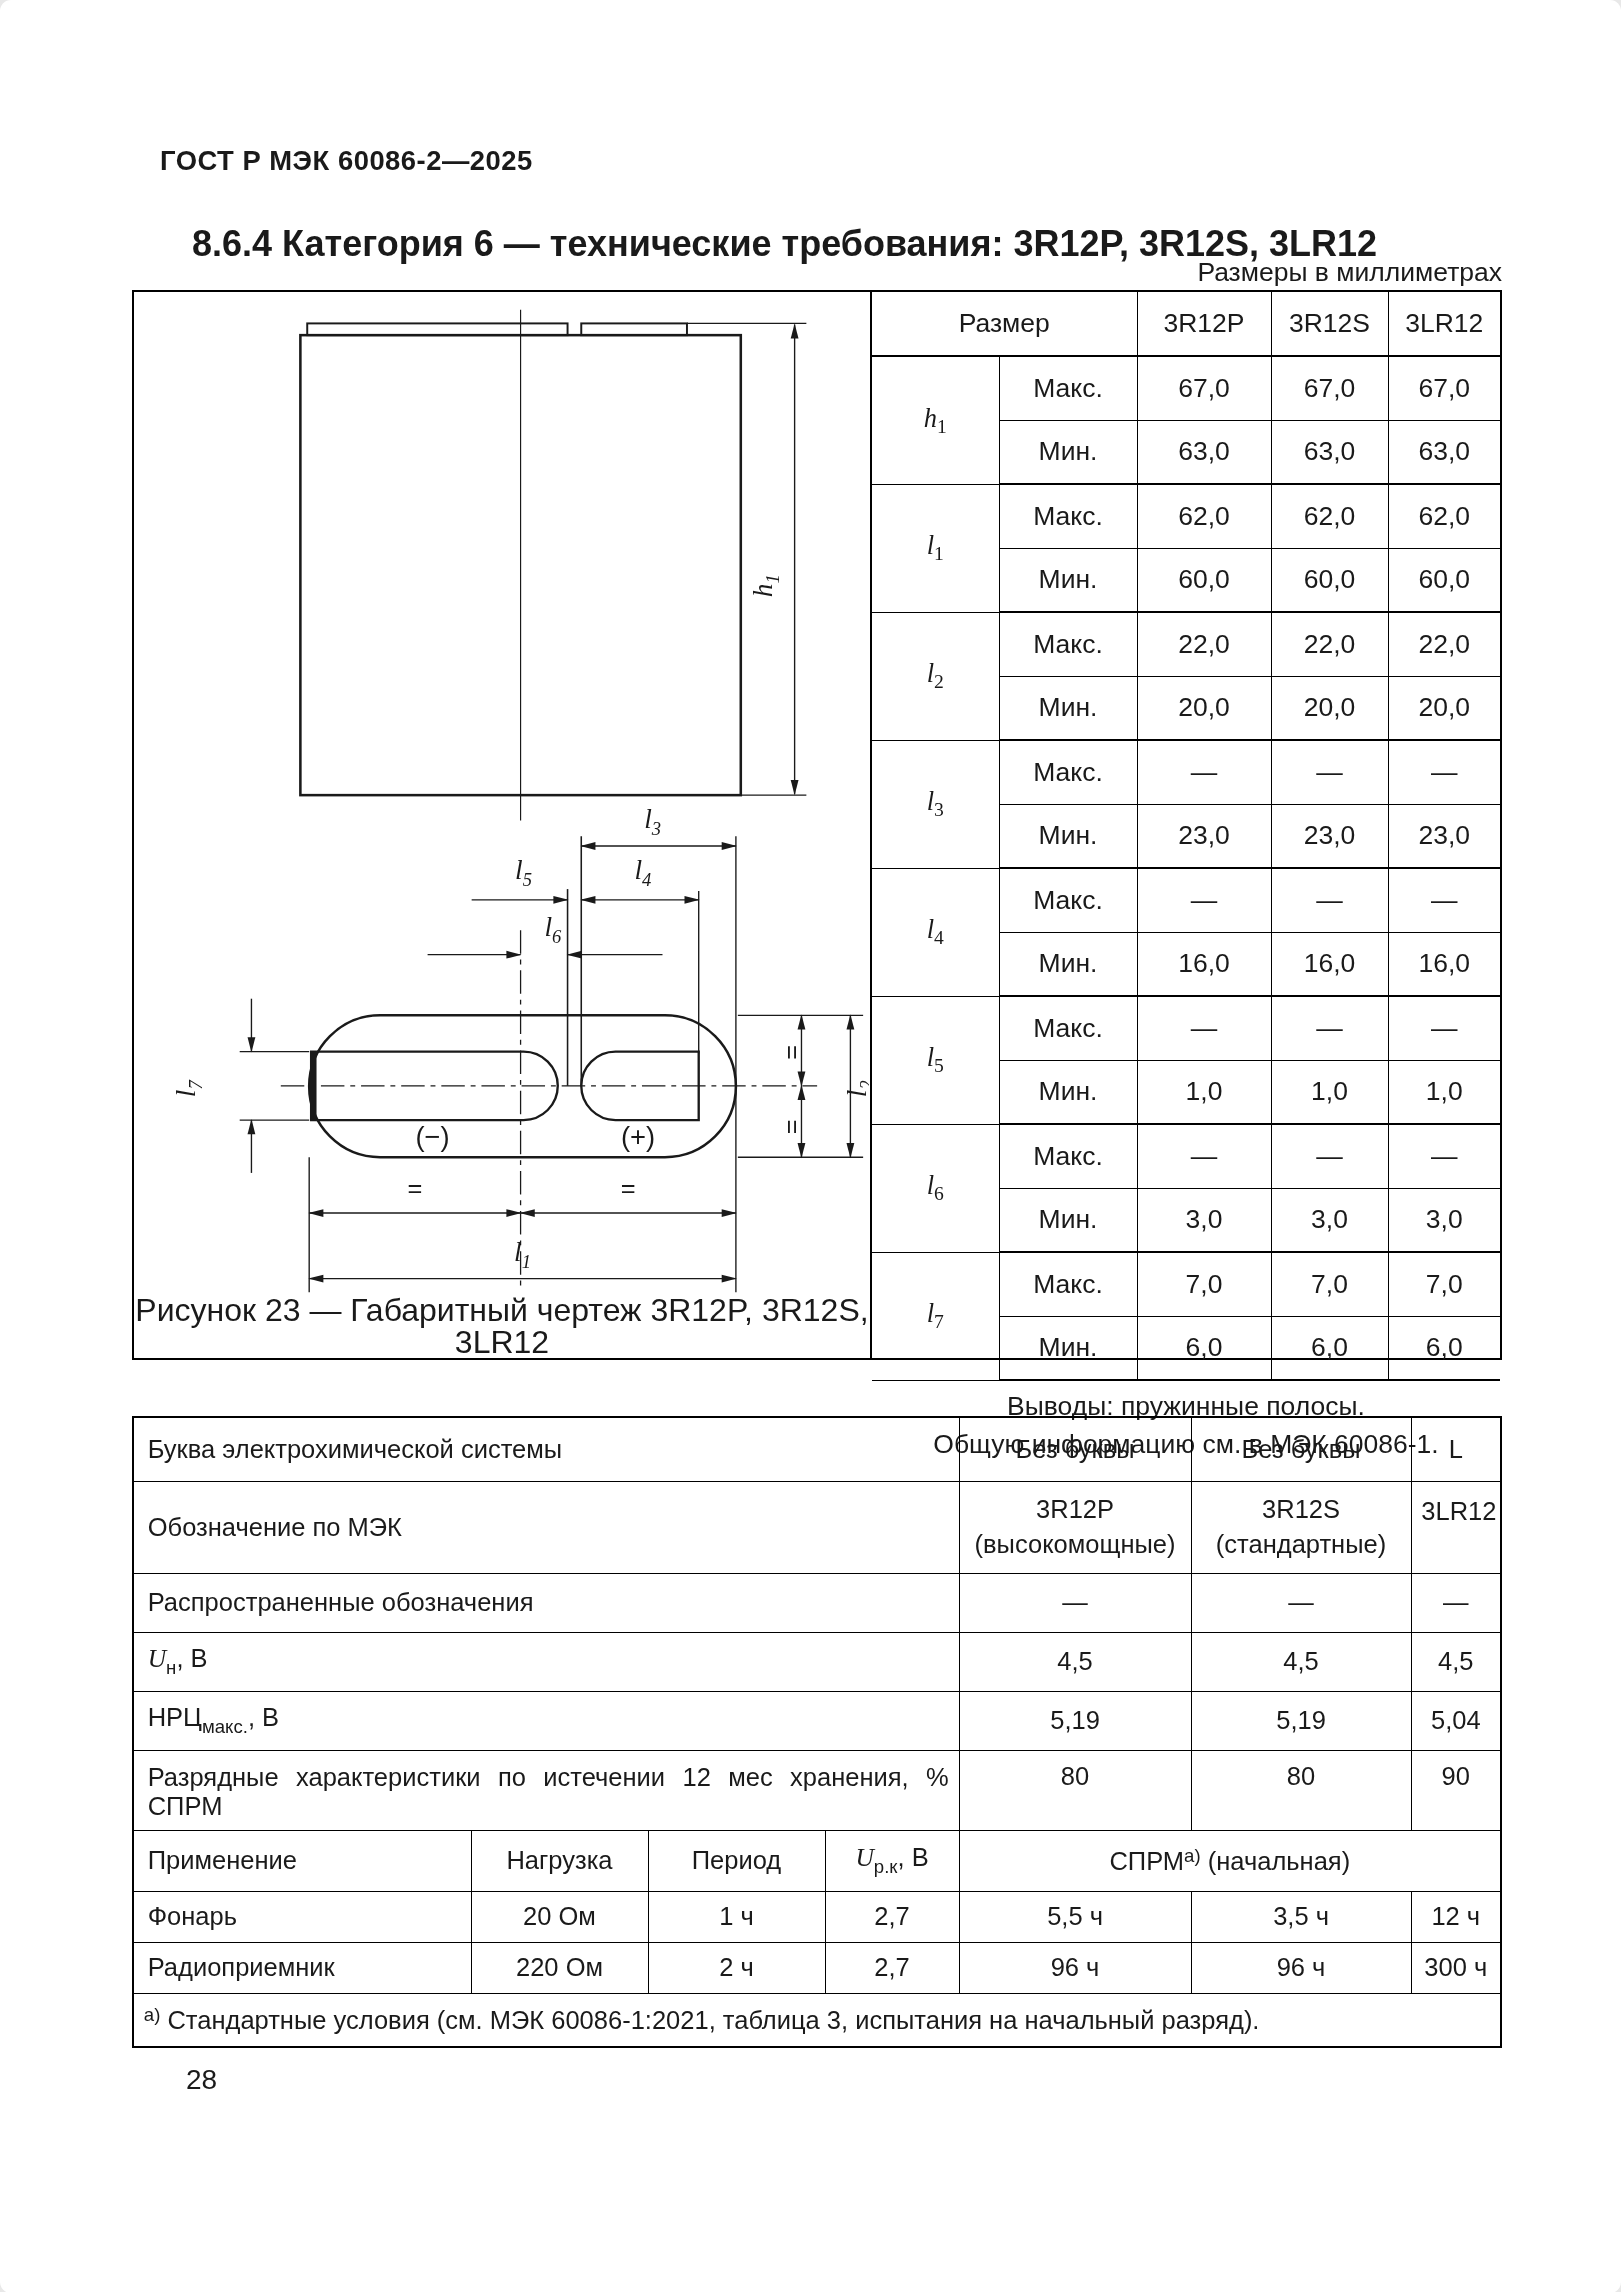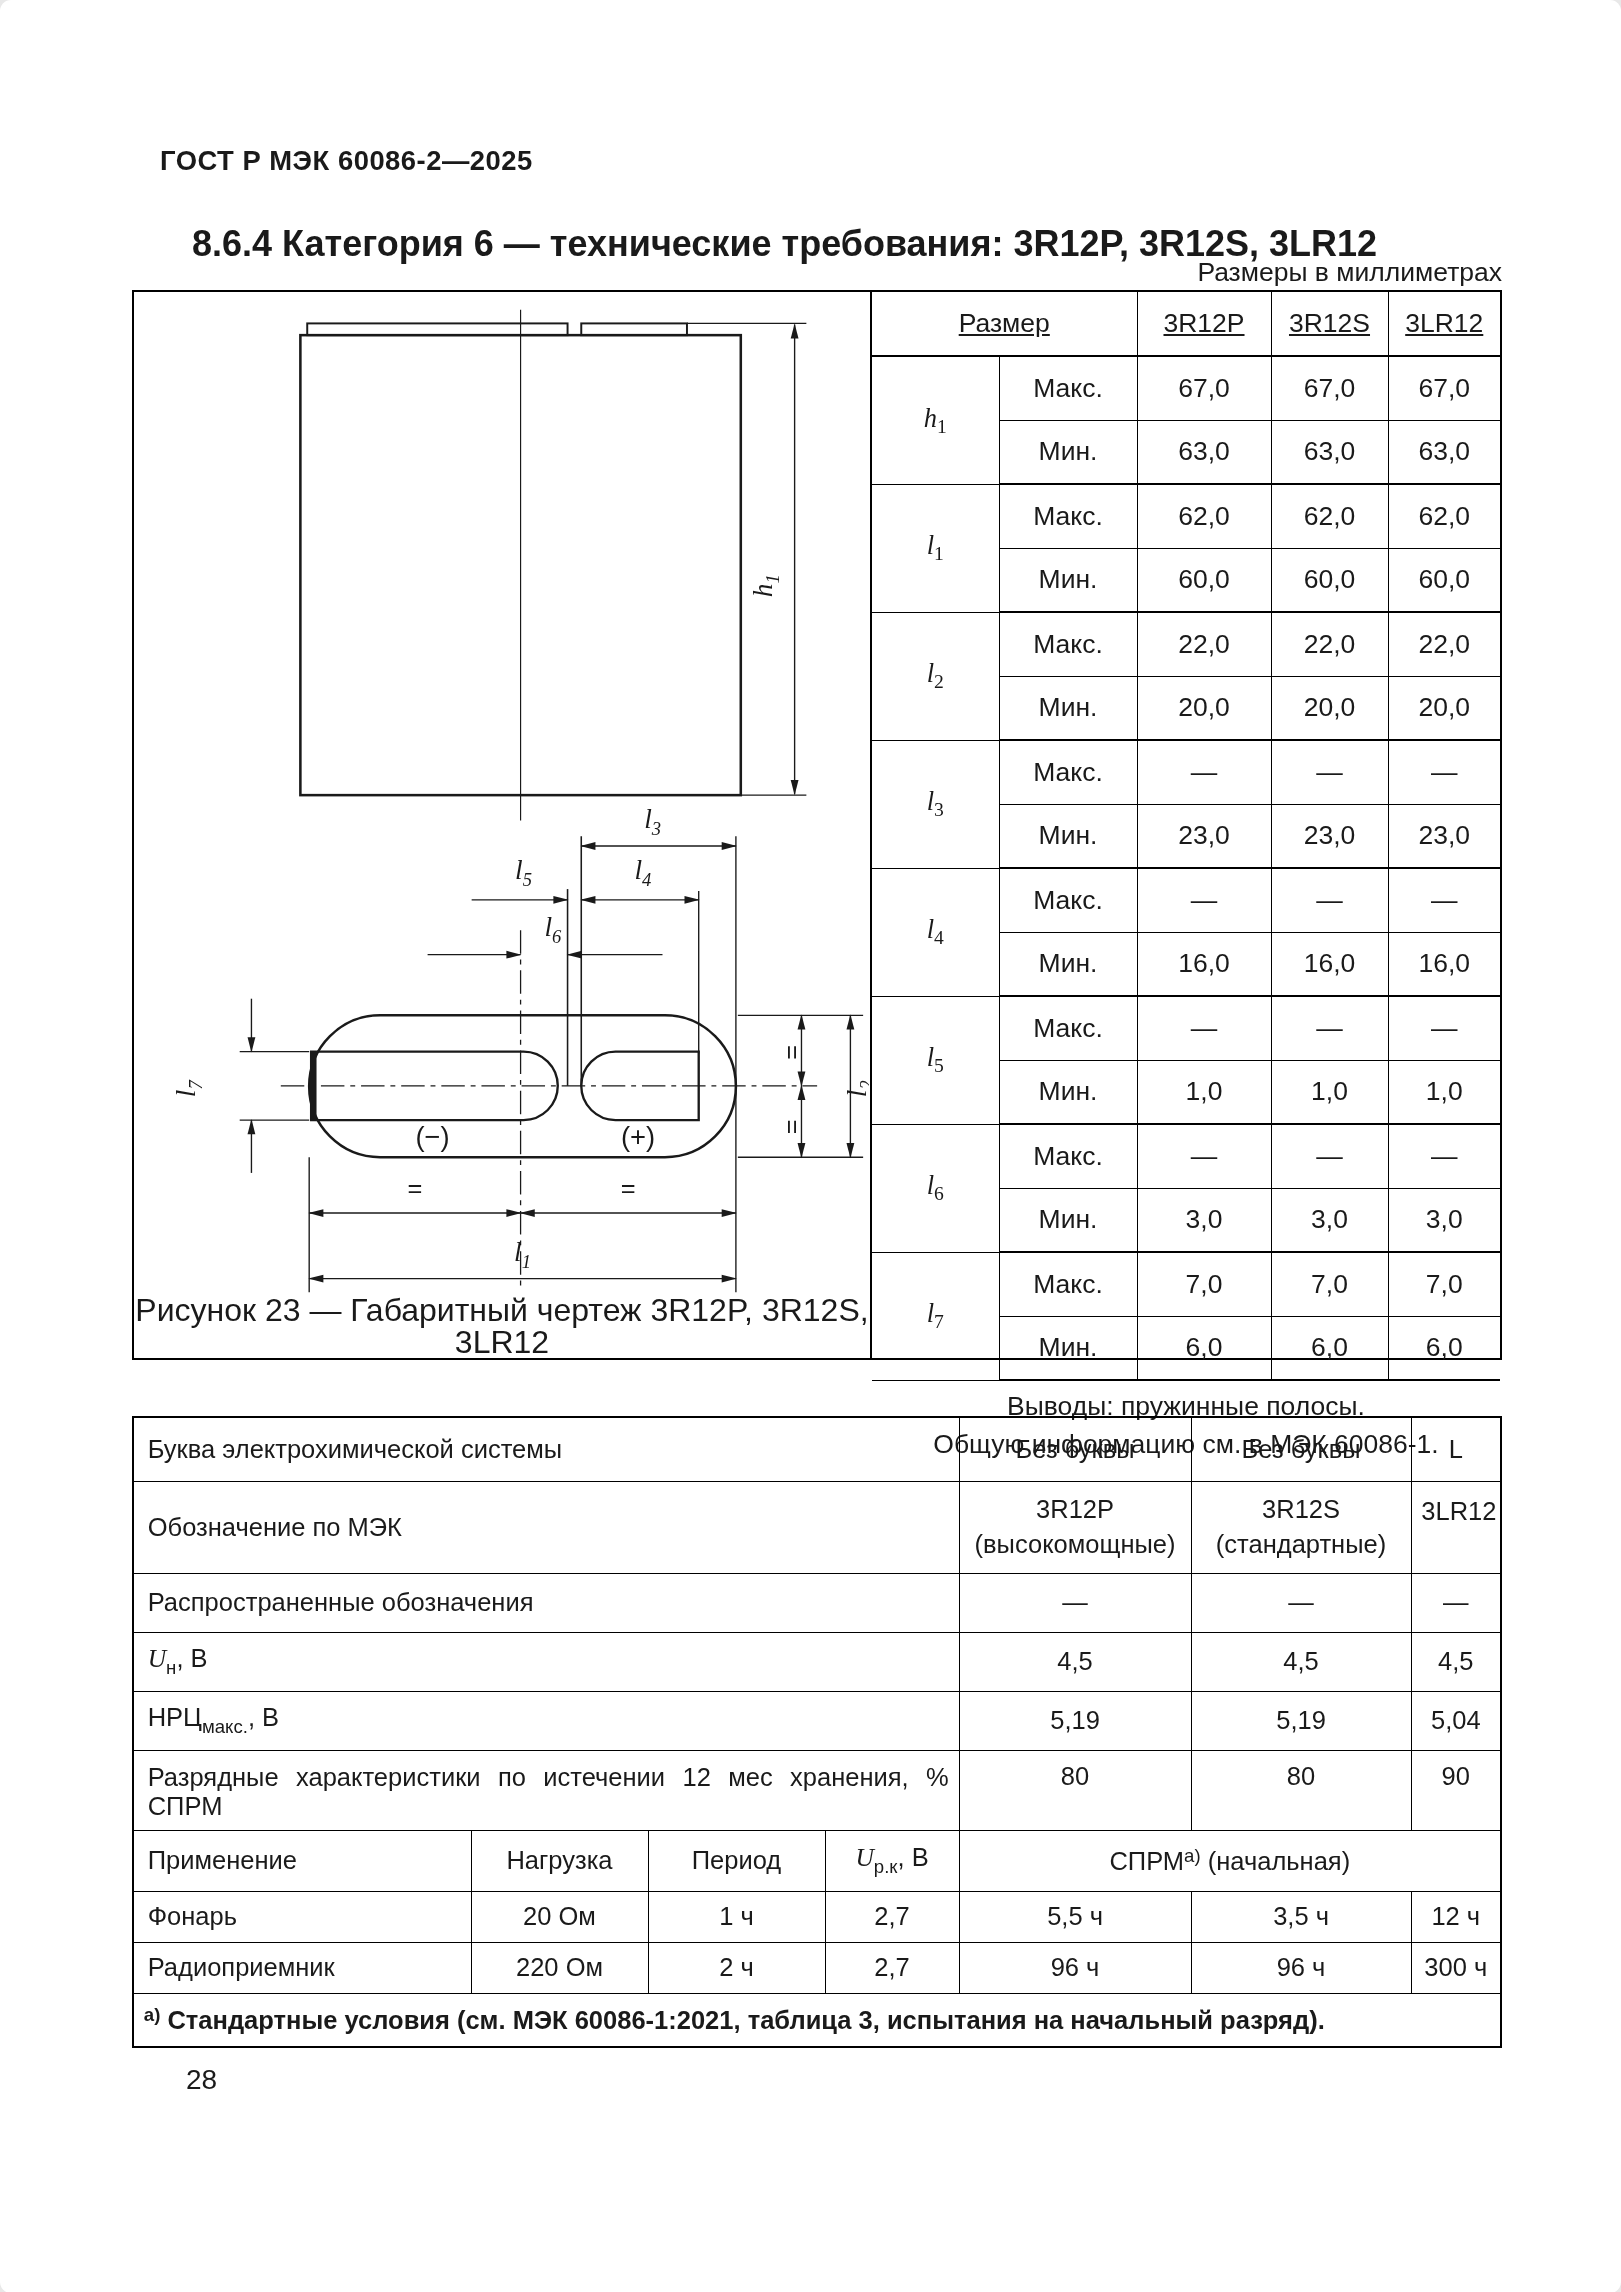--- a/index.html
+++ b/index.html
@@ -8,37 +8,37 @@
   .doc-header{position:absolute;left:160px;top:145px;font-size:27.4px;font-weight:bold;letter-spacing:0.5px;}
   .section-title{position:absolute;left:192px;top:223px;font-size:36px;font-weight:bold;}
   .units-note{position:absolute;right:119px;top:257px;font-size:26.5px;}
   .figure-block{position:absolute;left:132px;top:290px;width:1370px;height:1070px;display:flex;}
   .figure-box{width:740px;height:1070px;border:2.5px solid #000;box-sizing:border-box;position:relative;}
   .dim-panel{width:630px;height:1070px;border:2.5px solid #000;border-left:none;box-sizing:border-box;}
   table{border-collapse:collapse;table-layout:fixed;}
   .dim-table{width:100%;}
   .dim-table td,.dim-table th{border:1.5px solid #000;font-size:26.5px;font-weight:normal;
         text-align:center;vertical-align:middle;padding:0;overflow:hidden;}
-  .dim-table .hdr{height:61px;border-bottom:2.5px solid #000;text-decoration:underline;}
+  .dim-table .hdr{height:61px;border-bottom:2.5px solid #000;}
   .dim-table tr{height:64px;}
   .dim-table td:first-child,.dim-table th:first-child{border-left:none;}
   .dim-table td:last-child,.dim-table th:last-child{border-right:none;}
   .dim-table tr:first-child th{border-top:none;}
   .grp-end td{border-bottom:2.5px solid #000;}
   .max-row td{border-bottom:1px solid #000;}
   .dim-name{font-family:"Liberation Serif",serif;font-style:italic;font-size:28px;border-right:1px solid #000;}
   .dim-name sub,.sym sub{font-size:19.6px;font-style:normal;}
   .dim-note{height:110px;font-size:26.5px;text-align:center;padding-top:6px;line-height:1.45;box-sizing:border-box;}
   .spec-wrap{position:absolute;left:132px;top:1416px;width:1370px;border:2.5px solid #000;box-sizing:border-box;}
   .spec-table{width:100%;}
   .spec-table td{border:1.5px solid #000;font-size:25.5px;vertical-align:middle;padding:0 9.8px;overflow:hidden;margin-left:37px;}
   .spec-table td:first-child{border-left:none;}
   .spec-table td:last-child{border-right:none;}
   .spec-table tr:first-child td{border-top:none;}
-  .spec-table tr:last-child td{border-bottom:none;font-weight:bold;}
+  .spec-table tr:last-child td{border-bottom:none;}
   .spec-table .lbl{text-align:left;padding-left:13.7px;}
   .spec-table .val{text-align:center;}
   .two-line{line-height:1.38;}
   .just{display:block;text-align:justify;text-align-last:justify;}
   .ital{font-family:"Liberation Serif",serif;font-style:italic;}
   sub.s{font-size:18.6px;vertical-align:-6.9px;}
   sup.s{font-size:18.6px;vertical-align:7.8px;}
   .footnote-cell{padding:9.8px 9.8px 11.8px 43px;text-align:left;font-size:25.5px;}
   .caption{position:absolute;left:0;width:100%;text-align:center;font-size:32px;}
   .page-number{position:absolute;left:186px;top:2064px;font-size:28px;}

